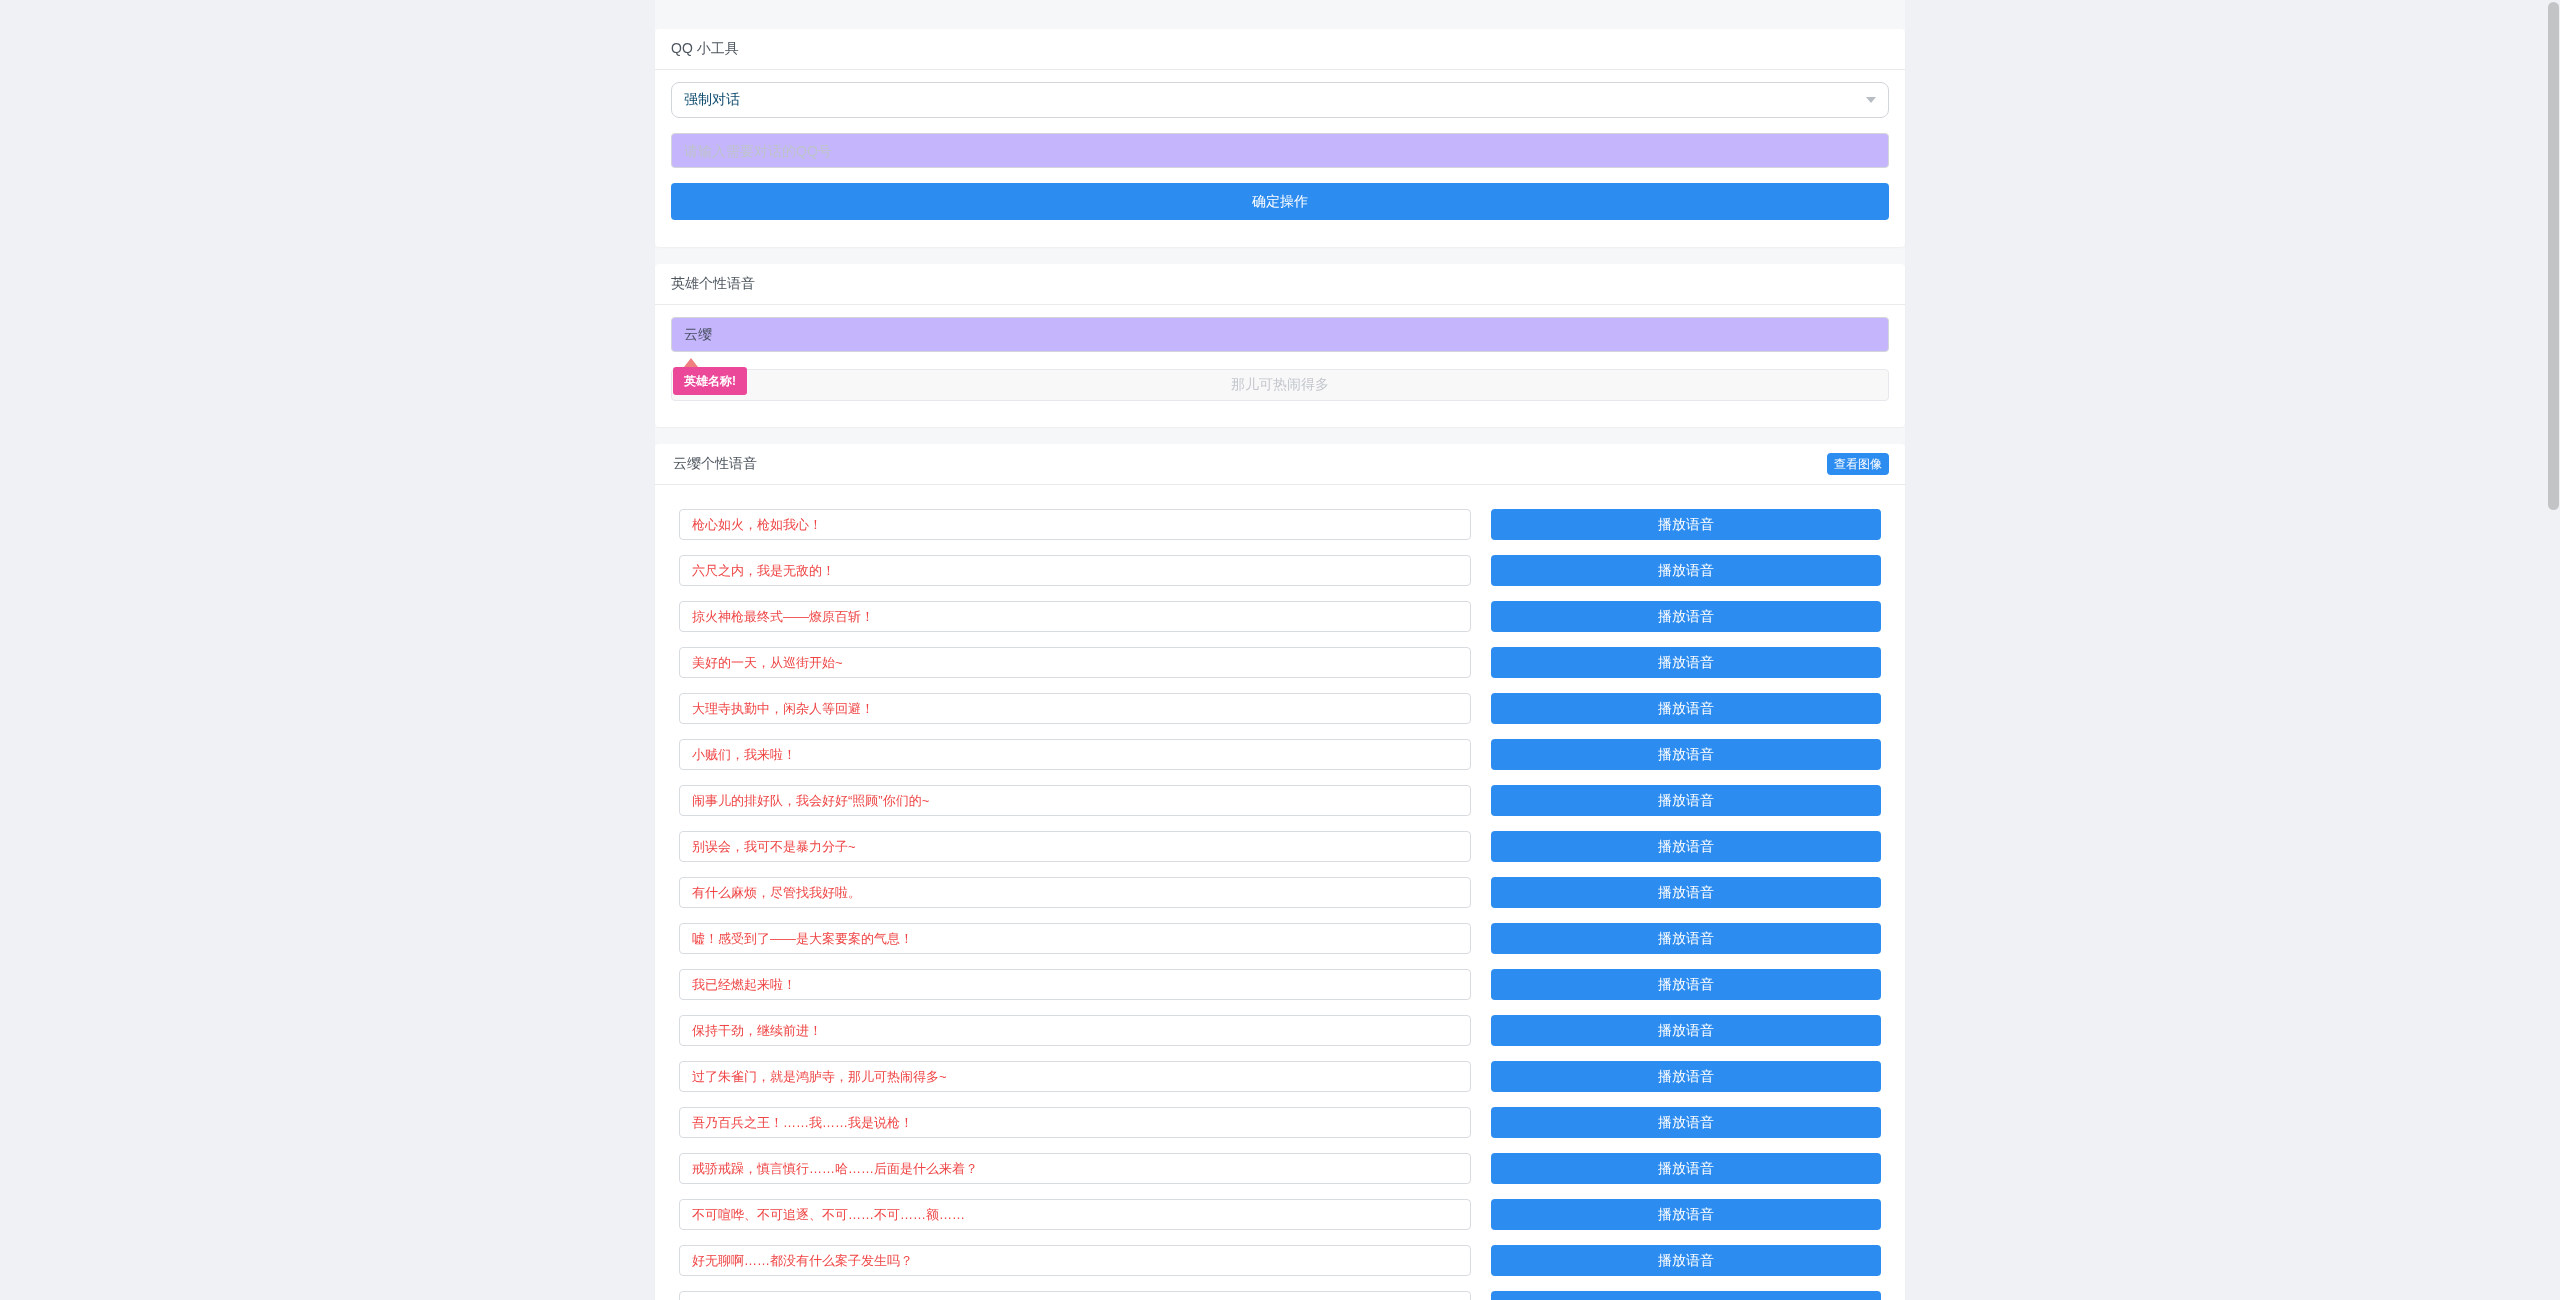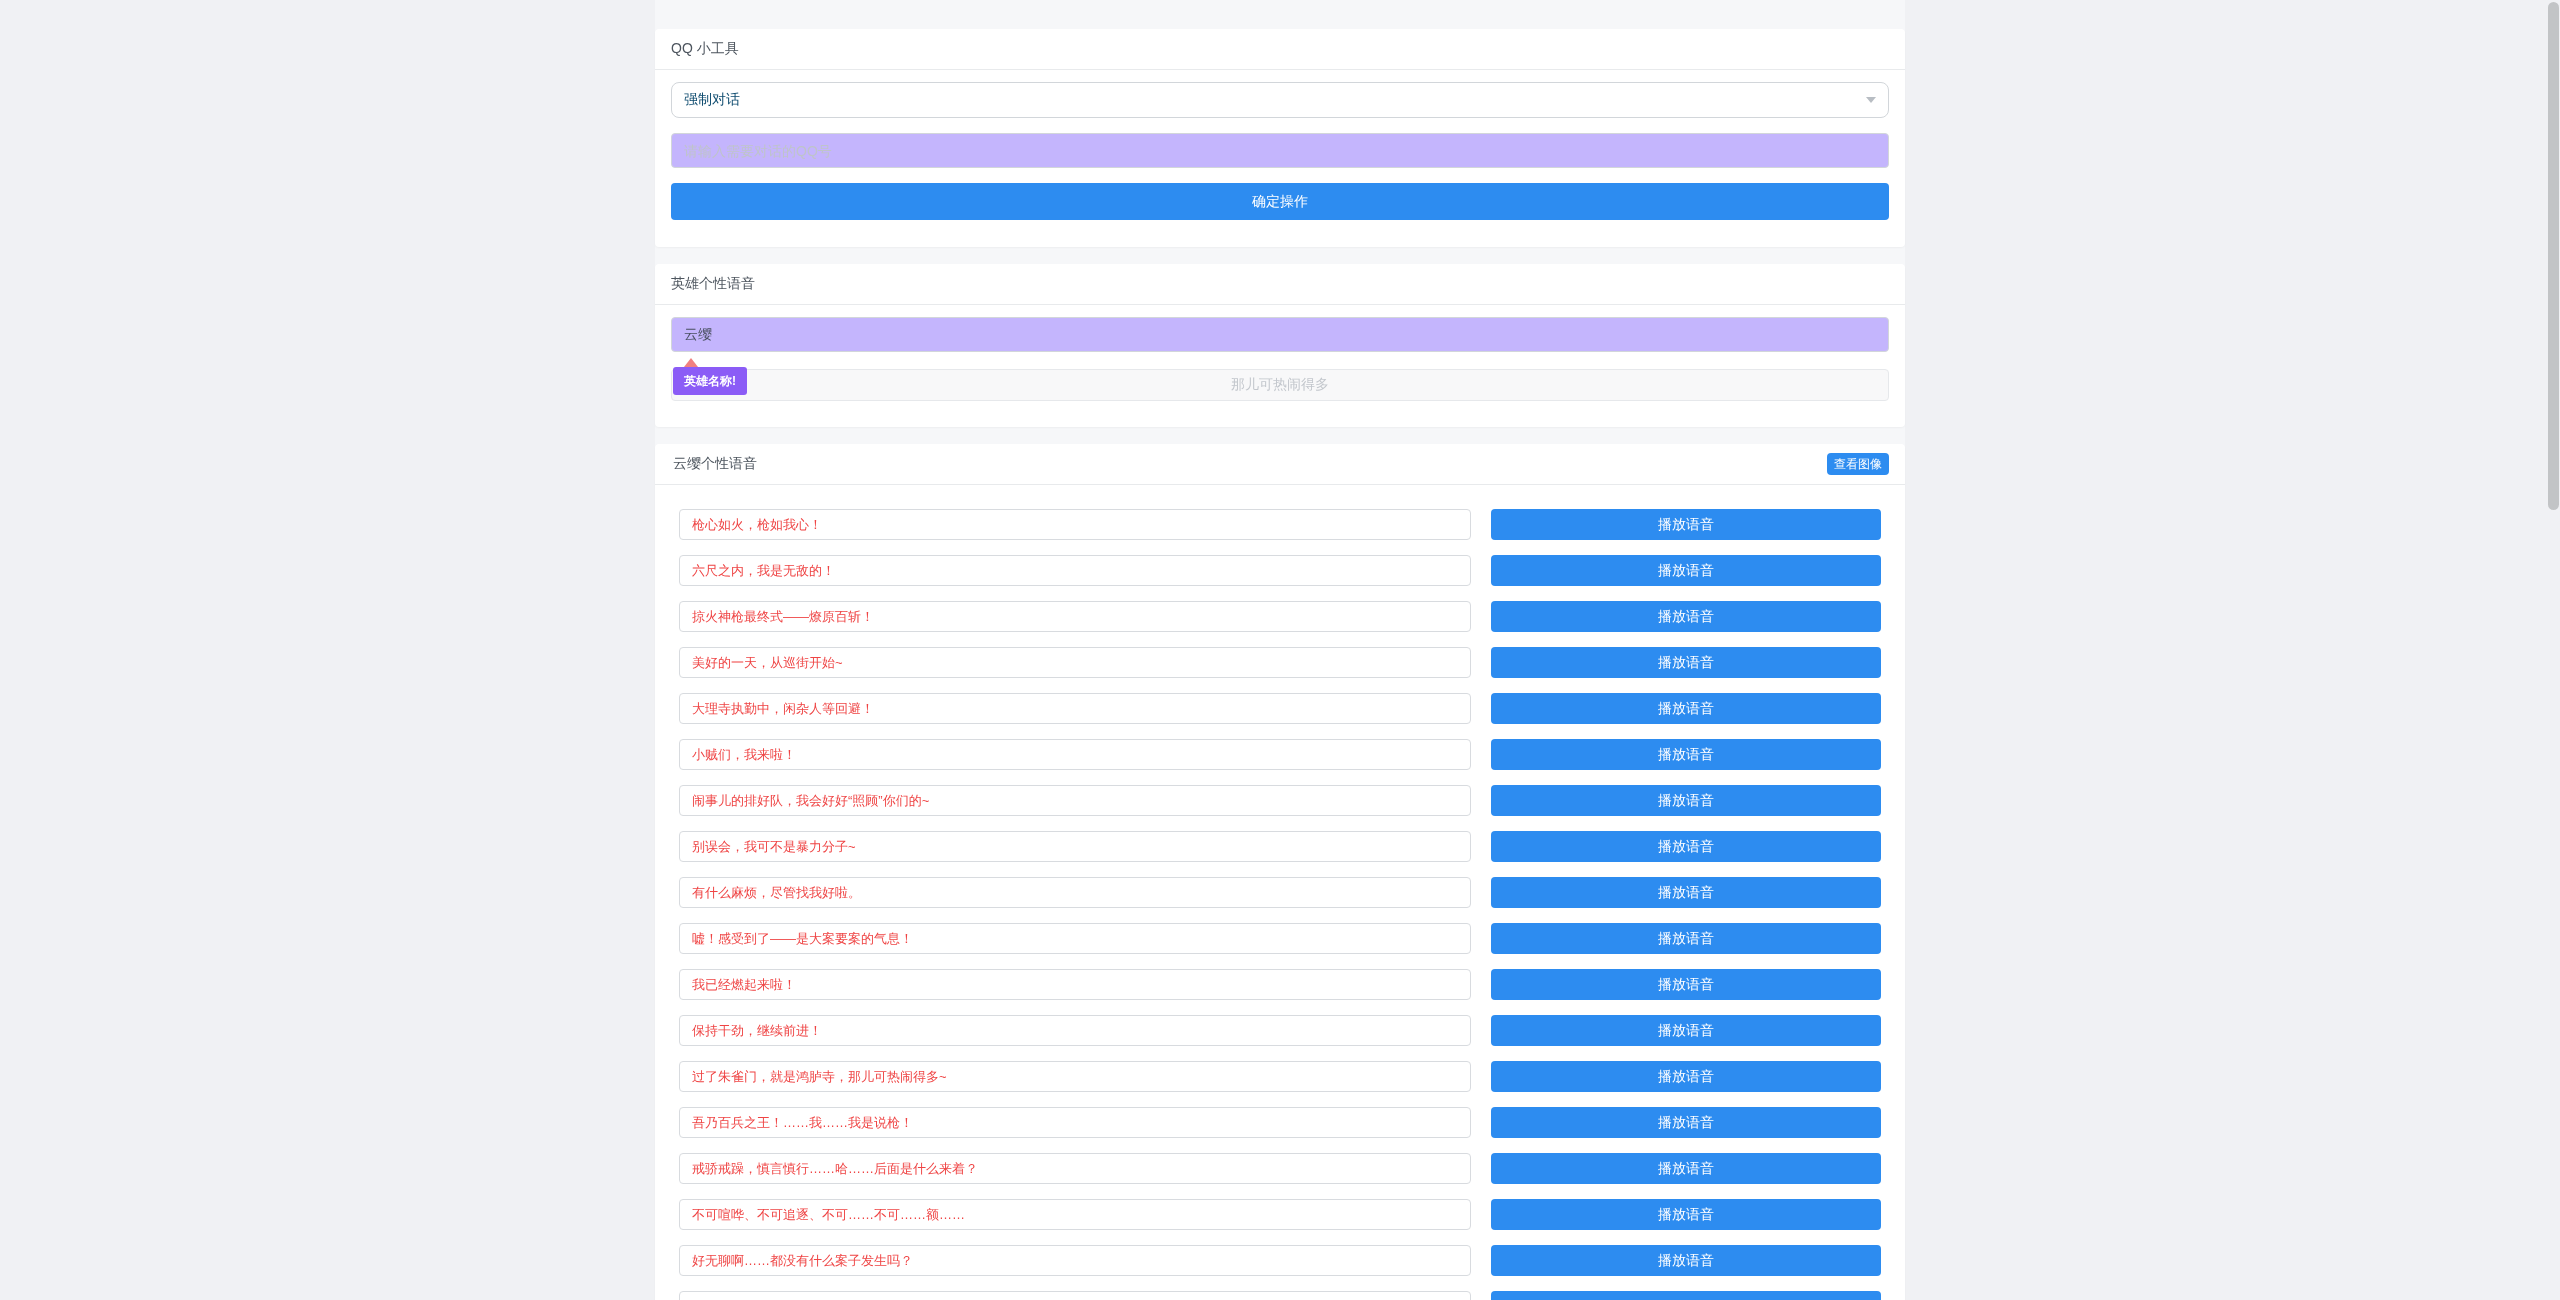--- a/index.html
+++ b/index.html
@@ -101,21 +101,21 @@
     color:#c3c7cd;
   }
   .tooltip {
     position:absolute;
     left:2px;
     top:-2px;
     height:28px;
     padding:0 11px;
     display:flex;
     align-items:center;
-    background:#8b5cf6;
+    background:#ec4899;
     color:#ffffff;
     font-size:12px;
     font-weight:bold;
     border-radius:3px;
     z-index:5;
   }
   .tooltip::before {
     content:"";
     position:absolute;
     top:-9px;

